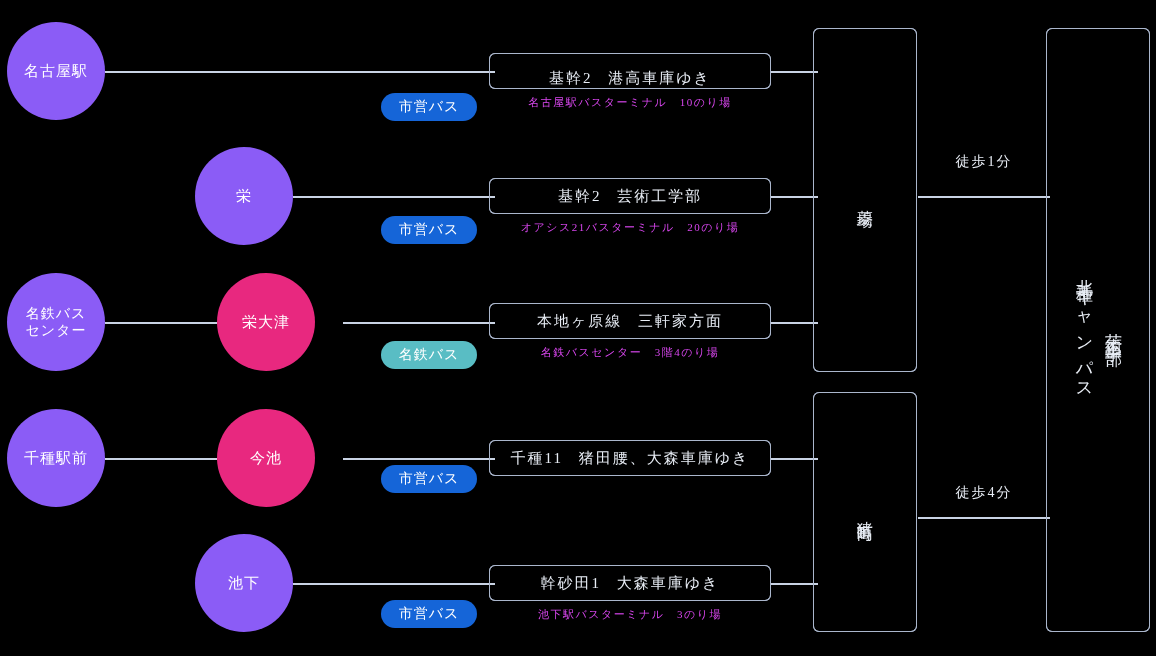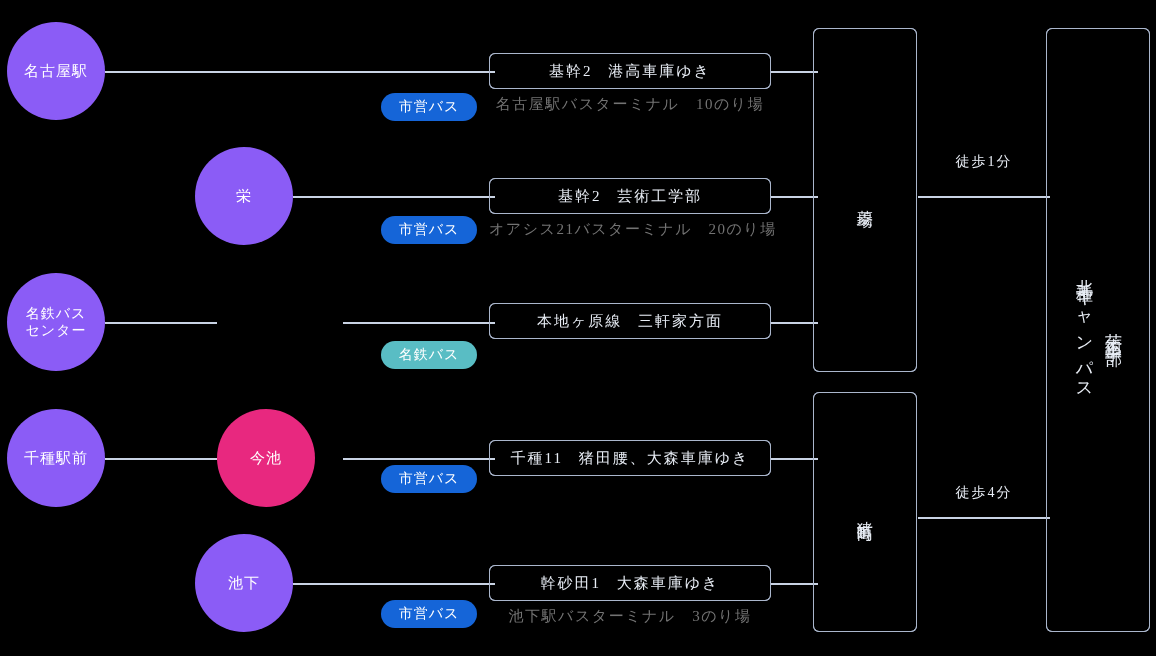--- a/index.html
+++ b/index.html
@@ -32,22 +32,22 @@
             box-sizing:border-box;}
   .routebox .rb-inner{font-size:15px;letter-spacing:2px;white-space:nowrap;
                       color:#e9eef6;}
   .routebox .rb-no{margin-right:10px;}
   .corner{position:absolute;width:7px;height:7px;border:1px solid #aab6cc;}
   .c-tl{top:-1px;left:-1px;border-right:none;border-bottom:none;border-top-left-radius:6px;}
   .c-tr{top:-1px;right:-1px;border-left:none;border-bottom:none;border-top-right-radius:6px;}
   .c-bl{bottom:-1px;left:-1px;border-right:none;border-top:none;border-bottom-left-radius:6px;}
   .c-br{bottom:-1px;right:-1px;border-left:none;border-top:none;border-bottom-right-radius:6px;}
 
-  .subcap{position:absolute;font-size:15px;letter-spacing:1.5px;
-          white-space:nowrap;color:#737373;text-align:center;}
+  .subcap{position:absolute;font-size:11px;letter-spacing:1.5px;
+          white-space:nowrap;color:#d946ef;text-align:center;}
 
   
   .vbox{position:absolute;border:1px solid #aab6cc;border-radius:6px;
         box-sizing:border-box;display:flex;align-items:center;justify-content:center;}
   .vtext{writing-mode:vertical-rl;text-orientation:upright;
          font-size:16px;letter-spacing:3px;line-height:1.35;color:#e9eef6;
          white-space:pre;text-align:center;}
   .vtext.big{font-size:17px;letter-spacing:4px;}
 
   .walk{position:absolute;font-size:14px;letter-spacing:2px;color:#e9eef6;
@@ -89,20 +89,23 @@
   </div>
 
   <div class="node navy" style="left:7px;top:409px;width:98px;height:98px;">
     <span class="lbl">千種駅前</span>
   </div>
 
   <div class="node navy" style="left:195px;top:534px;width:98px;height:98px;">
     <span class="lbl">池下</span>
   </div>
 
+  <div class="node pink" style="left:217px;top:273px;width:98px;height:98px;">
+    <span class="lbl">栄大津</span>
+  </div>
 
   <div class="node pink" style="left:217px;top:409px;width:98px;height:98px;">
     <span class="lbl">今池</span>
   </div>
 
   <div class="pill city" style="left:381px;top:93px;width:96px;">
     <span>市営バス</span>
   </div>
   <div class="pill city" style="left:381px;top:216px;width:96px;">
     <span>市営バス</span>
@@ -110,21 +113,21 @@
   <div class="pill meitetsu" style="left:381px;top:341px;width:96px;">
     <span>名鉄バス</span>
   </div>
   <div class="pill city" style="left:381px;top:465px;width:96px;">
     <span>市営バス</span>
   </div>
   <div class="pill city" style="left:381px;top:600px;width:96px;">
     <span>市営バス</span>
   </div>
 
-  <div class="routebox" style="left:489px;top:53px;width:282px;height:36px;">
+  <div class="routebox" style="left:489px;top:53px;width:282px;height:36px;align-items:flex-end;">
     <span class="c-tl corner"></span>
     <span class="c-tr corner"></span>
     <span class="c-bl corner"></span>
     <span class="c-br corner"></span>
     <span class="rb-inner">
       <span class="rb-no">基幹2</span>
       <span>港高車庫ゆき</span>
     </span>
   </div>
   <div class="subcap" style="left:489px;top:95px;width:282px;">名古屋駅バスターミナル　10のり場</div>
@@ -144,20 +147,21 @@
   <div class="routebox" style="left:489px;top:303px;width:282px;height:36px;">
     <span class="c-tl corner"></span>
     <span class="c-tr corner"></span>
     <span class="c-bl corner"></span>
     <span class="c-br corner"></span>
     <span class="rb-inner">
       <span class="rb-no">本地ヶ原線</span>
       <span>三軒家方面</span>
     </span>
   </div>
+  <div class="subcap" style="left:489px;top:345px;width:282px;">名鉄バスセンター　3階4のり場</div>
 
   <div class="routebox" style="left:489px;top:440px;width:282px;height:36px;">
     <span class="c-tl corner"></span>
     <span class="c-tr corner"></span>
     <span class="c-bl corner"></span>
     <span class="c-br corner"></span>
     <span class="rb-inner">
       <span class="rb-no">千種11</span>
       <span>猪田腰、大森車庫ゆき</span>
     </span>

